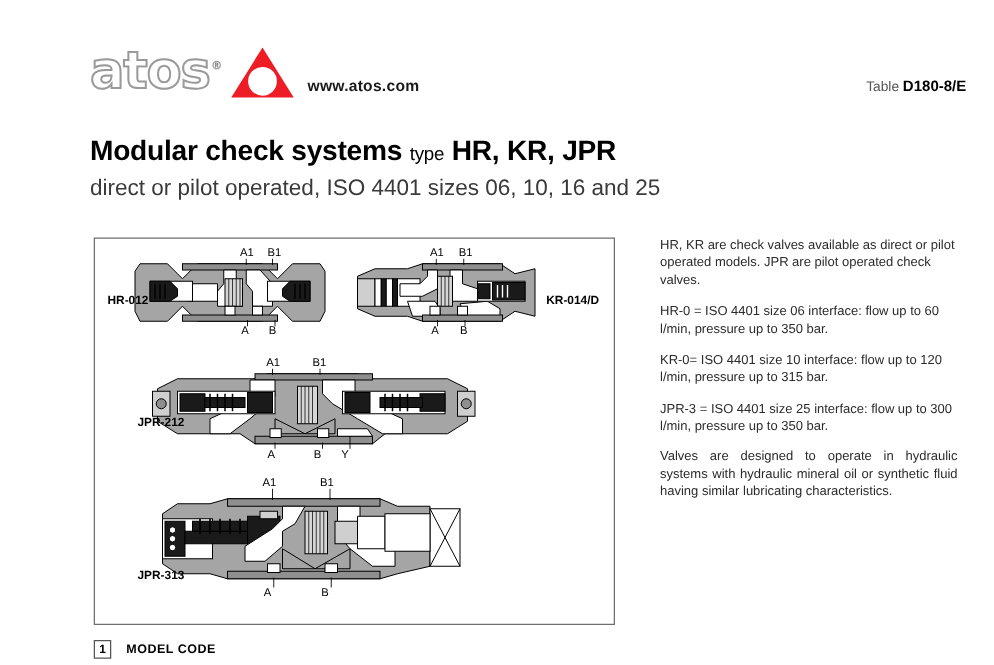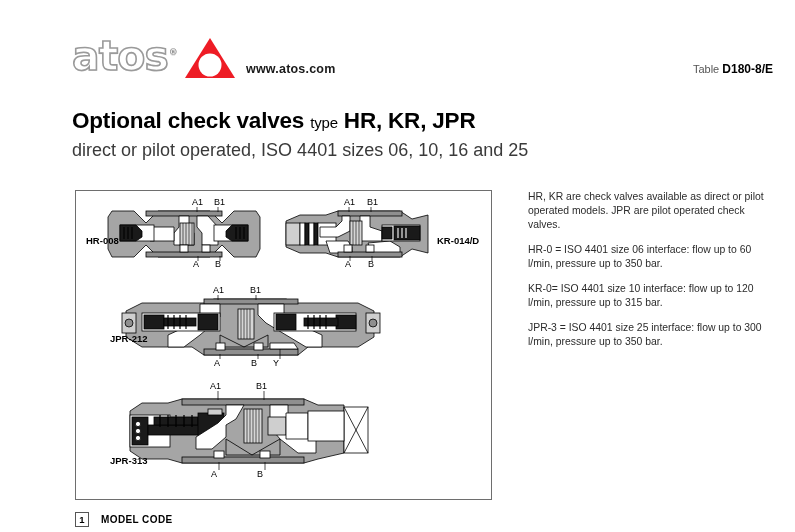--- a/index.html
+++ b/index.html
@@ -127,28 +127,28 @@
 
   <div id="site-url">www.atos.com</div>
 
   <div id="table-ref">
     <span>Table</span>
     <b>D180-8/E</b>
   </div>
 </div>
 
 <div id="title-block">
-  <div id="main-title"><span>Optional check valves</span> <span class="small-type">type</span> <span>HR, KR, JPR</span></div>
+  <div id="main-title"><span>Modular check systems</span> <span class="small-type">type</span> <span>HR, KR, JPR</span></div>
   <div id="sub-title">direct or pilot operated, ISO 4401 sizes 06, 10, 16 and 25</div>
 </div>
 
 <div id="figure-panel">
 
   <div class="fig" style="left:8px;top:6px;width:200px;height:80px;">
-    <div class="fig-label" style="left:2px;top:38px;">HR-008</div>
+    <div class="fig-label" style="left:2px;top:38px;">HR-012</div>
     <div class="port-lab" style="left:108px;top:0px;">A1</div>
     <div class="port-lab" style="left:130px;top:0px;">B1</div>
     <div class="port-lab" style="left:109px;top:62px;">A</div>
     <div class="port-lab" style="left:131px;top:62px;">B</div>
     <svg width="200" height="80" viewBox="0 0 200 80">
       <g stroke="#000" stroke-width="0.8">
 
         <path d="M62,26 L74,14 L126,14 L138,26 L150,14 L172,14 L176,20 L176,52 L172,60 L150,60 L138,48 L126,60 L74,60 L62,48 L50,60 L28,60 L24,52 L24,20 L28,14 L50,14 Z" fill="#a5a5a5"></path>
 
         <rect x="62" y="14" width="76" height="5" fill="#8f8f8f"></rect>
@@ -375,18 +375,19 @@
     </svg>
   </div>
 
 </div>
 
 <div id="desc-col">
   <p>HR, KR are check valves available as direct or pilot operated models. JPR are pilot operated check valves.</p>
   <p>HR-0 = ISO 4401 size 06 interface: flow up to 60 l/min, pressure up to 350 bar.</p>
   <p>KR-0= ISO 4401 size 10 interface: flow up to 120 l/min, pressure up to 315 bar.</p>
   <p>JPR-3 = ISO 4401 size 25 interface: flow up to 300 l/min, pressure up to 350 bar.</p>
+  <p class="justify">Valves are designed to operate in hydraulic systems with hydraulic mineral oil or synthetic fluid having similar lubricating characteristics.</p>
 </div>
 
 <div id="section-1">
   <div class="sec-num">1</div>
   <div class="sec-title">MODEL CODE</div>
 </div>
 
 </body></html>

